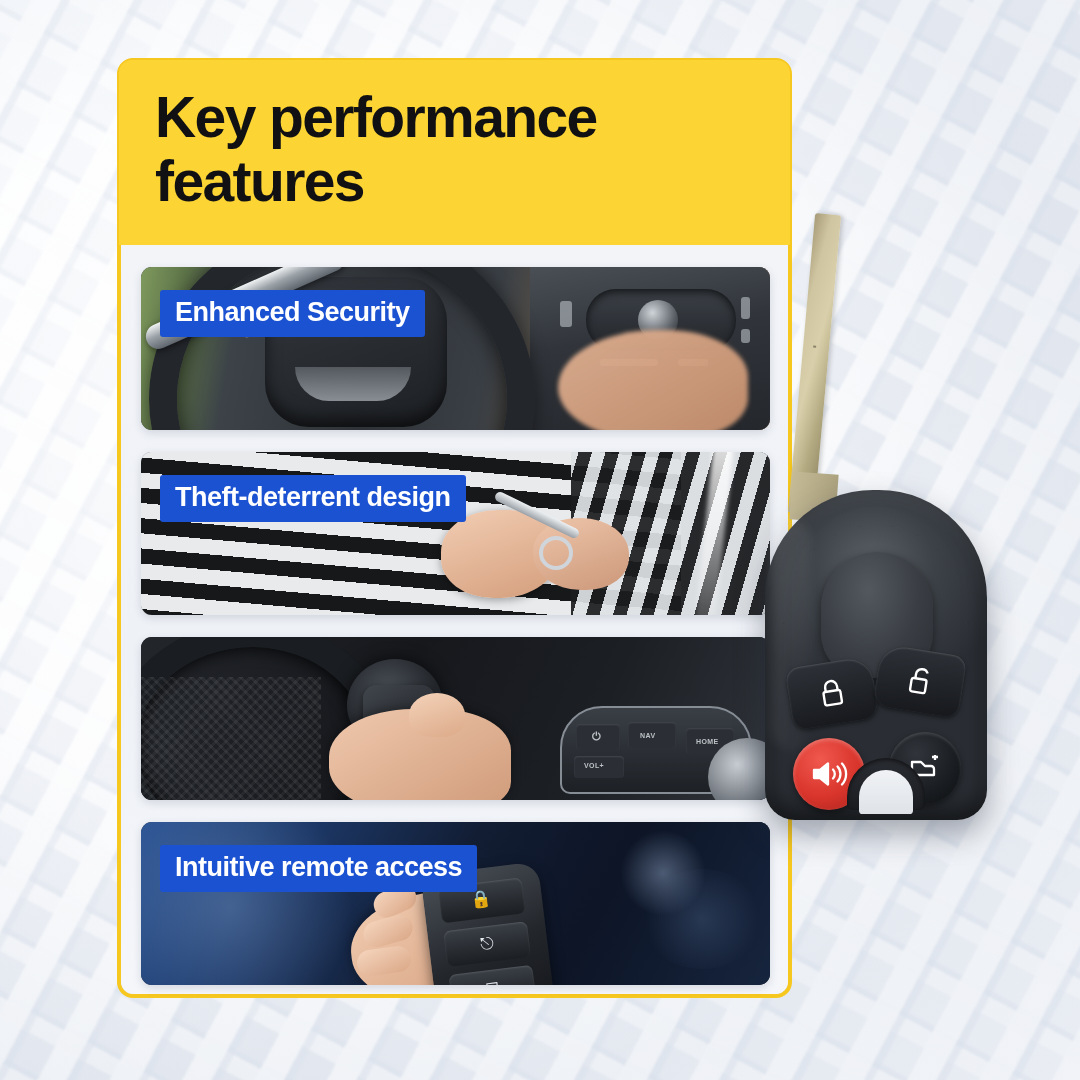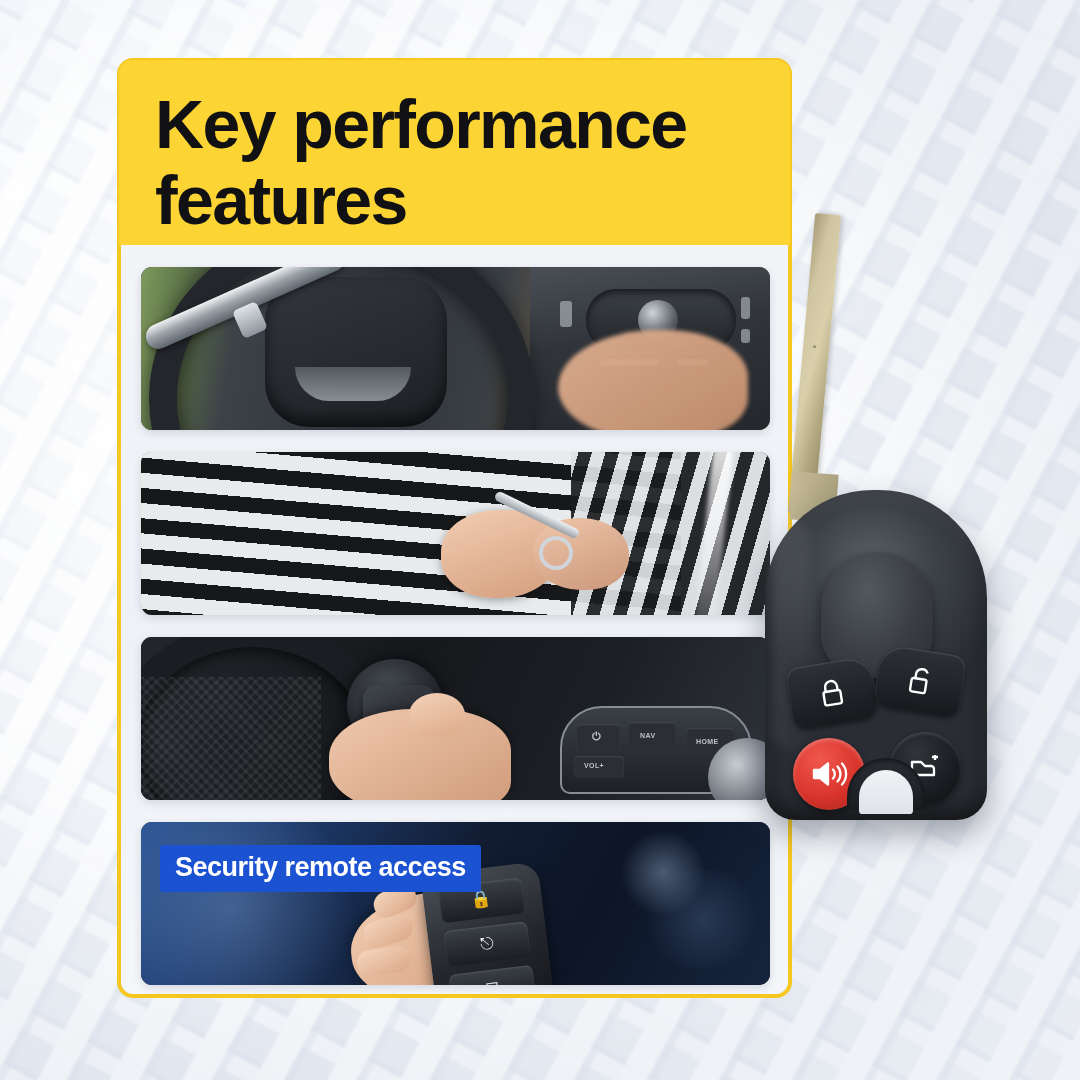--- a/index.html
+++ b/index.html
@@ -51,21 +51,21 @@
 
   
   #banner{
     position:absolute;left:119px;top:60px;width:671px;height:185px;
     background:#FCD433;
     border-radius:13px 13px 0 0;
     overflow:hidden;
   }
   #banner-title{
     position:absolute;left:36px;top:26px;width:600px;
-    font-size:68px;line-height:1.12;font-weight:bold;
+    font-size:57px;line-height:1.12;font-weight:bold;
     letter-spacing:-1.6px;color:#111114;
     white-space:pre-line;
   }
 
   
   .card{
     position:absolute;left:141px;width:629px;height:163px;
     border-radius:11px;overflow:hidden;
     box-shadow:0 3px 9px rgba(60,72,95,.17);
     background:#2b3038;
@@ -261,34 +261,36 @@
       <div class="c0-btn" style="right:62px;top:92px;width:30px;height:7px;"></div>
     </div>
     <div class="c0-arm"></div>
     <div class="c0-wheel">
       <div class="c0-hub"></div>
       <div class="c0-hub-b"></div>
     </div>
     <div class="c0-bar"></div>
     <div class="c0-bar-knob"></div>
   </div>
+  <div class="badge">Enhanced Security</div>
 </div>
 
 <div class="card" id="card-1">
   <div class="card-photo">
     <div class="c1-base"></div>
     <div class="c1-door"></div>
     <div class="c1-stripes"></div>
     <div class="c1-stripes2"></div>
     <div class="c1-hand"></div>
     <div class="c1-hand2"></div>
     <div class="c1-key"></div>
     <div class="c1-keyring"></div>
     <div class="c1-gloss"></div>
   </div>
+  <div class="badge">Theft-deterrent design</div>
 </div>
 
 <div class="card" id="card-2">
   <div class="card-photo">
     <div class="c2-base"></div>
     <div class="c2-wheel"></div>
     <div class="c2-carbon"></div>
     <div class="c2-ring"></div>
     <div class="c2-fob"></div>
     <div class="c2-hand"></div>
@@ -322,21 +324,21 @@
         <div class="c3-ico">🔒</div>
       </div>
       <div class="c3-fb" style="top:58px;">
         <div class="c3-ico">⎋</div>
       </div>
       <div class="c3-fb" style="top:102px;">
         <div class="c3-ico">◻</div>
       </div>
     </div>
   </div>
-  <div class="badge">Security remote access</div>
+  <div class="badge">Intuitive remote access</div>
 </div>
 
 <div id="fob">
 
   <div id="fob-blade"></div>
   <div id="fob-neck"></div>
 
   <div id="fob-body">
 
     <div class="fob-arc" id="arc-l"></div>

